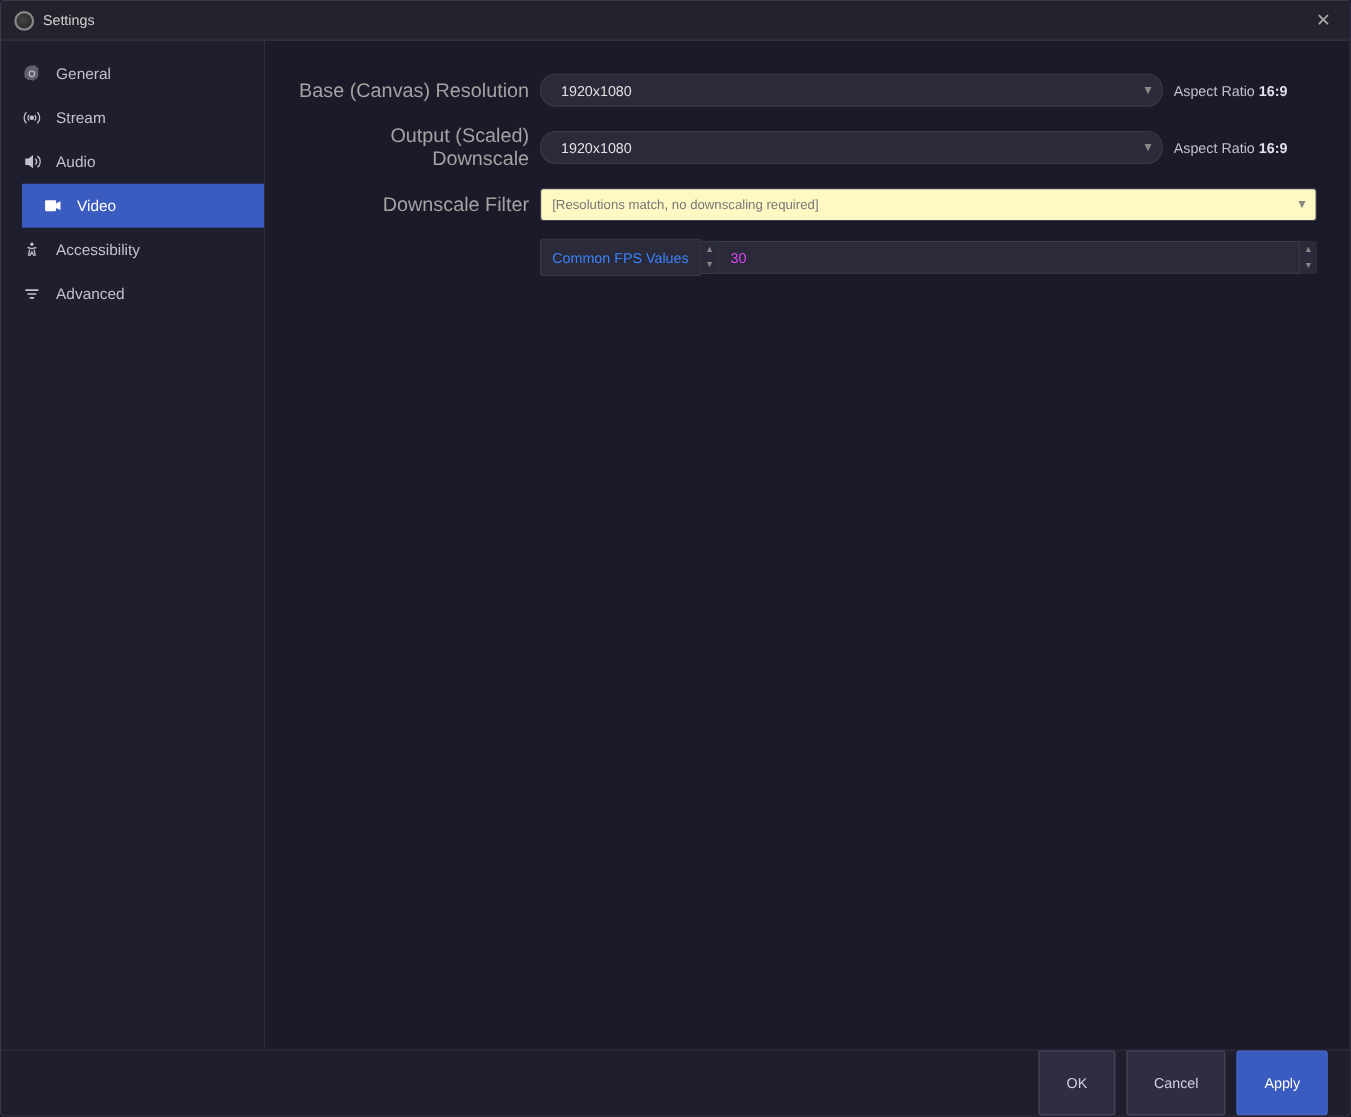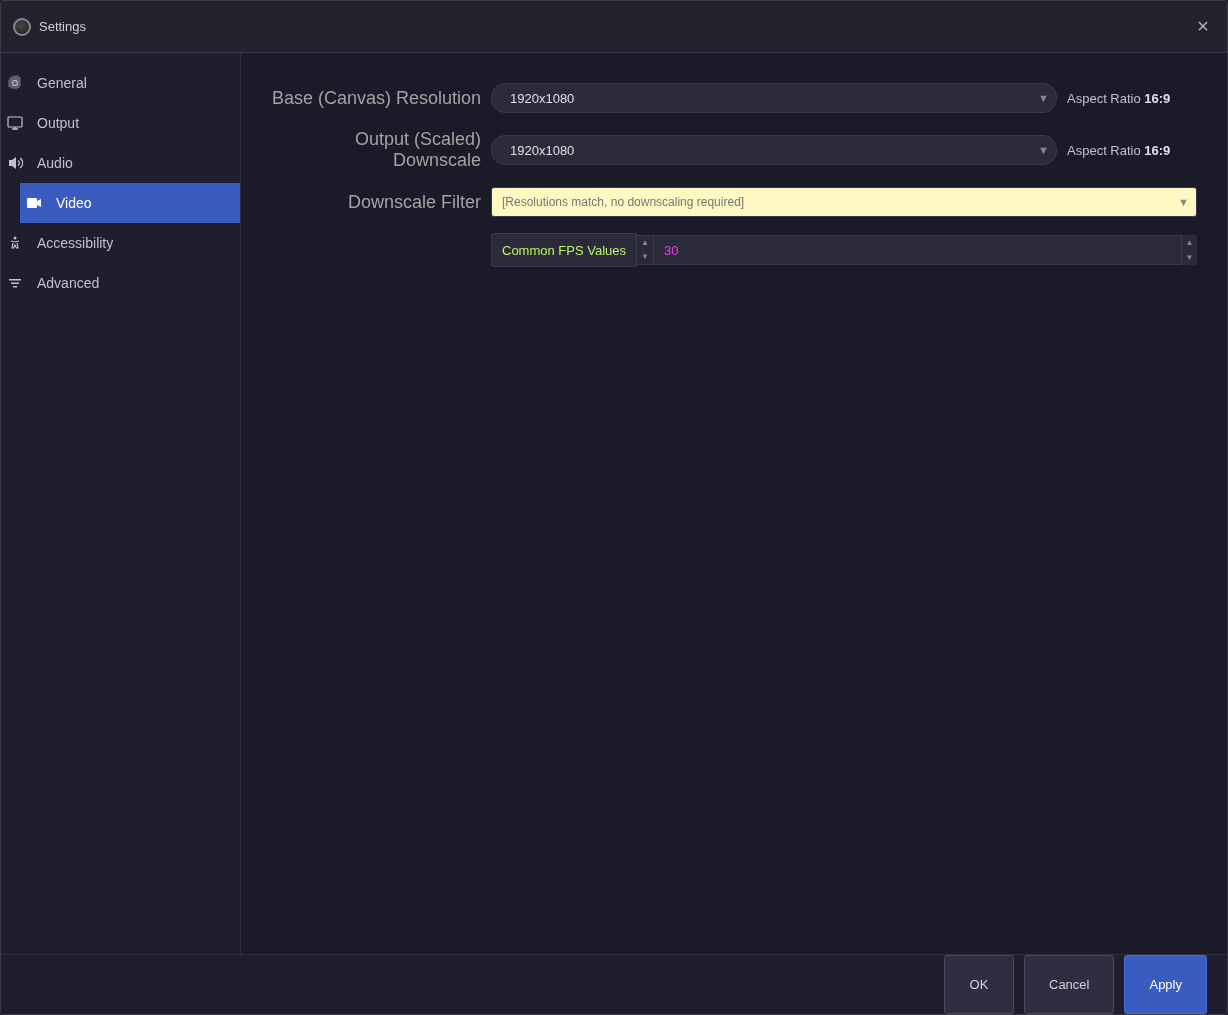--- a/index.html
+++ b/index.html
@@ -19,21 +19,21 @@
       background: #1e1e2e;
       border: 1px solid #3a3a4a;
       border-radius: 4px;
       display: flex;
       flex-direction: column;
       overflow: hidden;
       position: relative;
     }
     .titlebar {
       background: #23232e;
-      height: 52px;
+      height: 36px;
       display: flex;
       align-items: center;
       padding: 0 12px;
       border-bottom: 1px solid #3a3a4a;
       flex-shrink: 0;
     }
     .titlebar-icon {
       width: 18px;
       height: 18px;
       margin-right: 8px;
@@ -67,21 +67,21 @@
       background: #1e1e2e;
       border-right: 1px solid #2e2e3e;
       display: flex;
       flex-direction: column;
       padding: 10px 0;
       flex-shrink: 0;
     }
     .sidebar-item {
       display: flex;
       align-items: center;
-      padding: 10px 4px;
+      padding: 10px 18px;
       cursor: pointer;
       color: #c0c0d0;
       border-radius: 0;
       gap: 12px;
       font-size: 14px;
     }
     .sidebar-item.active {
       background: #3a5bbf;
       color: #fff;
       margin-left: 19px;
@@ -160,21 +160,21 @@
     }
     .fps-wrapper {
       display: flex;
       align-items: center;
       gap: 0;
       flex: 1;
     }
     .fps-type-btn {
       background: #2a2a3a;
       border: 1px solid #3a3a4e;
-      color: #bef264;
+      color: #3b82f6;
       padding: 16px 10px;
       height: 30px;
       display: flex;
       align-items: center;
       cursor: pointer;
       font-size: 13px;
       border-radius: 3px 0 0 3px;
       gap: 4px;
       white-space: nowrap;
     }
@@ -304,31 +304,31 @@
       <div class="sidebar-item">
         <div class="sidebar-icon">
           <svg width="16" height="16" viewBox="0 0 16 16" fill="currentColor">
             <path d="M8 5a3 3 0 100 6A3 3 0 008 5zm0 1a2 2 0 110 4 2 2 0 010-4z"></path>
             <path d="M6.5 0l-.5 1.5L4.5 1l-1 1.5L2 3l.5 1.5L1 5.5l.5 1L1 8l.5 1-.5 1.5L2 12l1.5.5 1 1.5 1.5-.5L8 14l1.5.5 1-1.5L12 13l1-1.5.5-1L14 9l-.5-1.5L14 6l-.5-1 .5-1.5-1-1.5-1.5-.5-1-1.5L9 .5 8 1 6.5 0z" opacity="0.4"></path>
           </svg>
         </div>
         <span>General</span>
       </div>
 
-
       <div class="sidebar-item">
         <div class="sidebar-icon">
           <svg width="16" height="16" viewBox="0 0 16 16" fill="currentColor">
-            <rect x="1" y="2" width="14" height="10" rx="1" stroke="currentColor" stroke-width="1.2" fill="none"></rect>
-            <line x1="5" y1="14" x2="11" y2="14" stroke="currentColor" stroke-width="1.5"></line>
-            <line x1="8" y1="12" x2="8" y2="14" stroke="currentColor" stroke-width="1.5"></line>
-          </svg>
-        </div>
-        <span>Output</span>
-      </div>
+            <circle cx="8" cy="8" r="2"></circle>
+            <path d="M5.5 5.5a3.5 3.5 0 000 5M10.5 5.5a3.5 3.5 0 010 5" stroke="currentColor" stroke-width="1.2" fill="none"></path>
+            <path d="M3 3a7 7 0 000 10M13 3a7 7 0 010 10" stroke="currentColor" stroke-width="1.2" fill="none"></path>
+          </svg>
+        </div>
+        <span>Stream</span>
+      </div>
+
 
       <div class="sidebar-item">
         <div class="sidebar-icon">
           <svg width="16" height="16" viewBox="0 0 16 16" fill="currentColor">
             <polygon points="2,5 2,11 5,11 9,14 9,2 5,5"></polygon>
             <path d="M11 5.5a3 3 0 010 5" stroke="currentColor" stroke-width="1.3" fill="none"></path>
             <path d="M13 3a6 6 0 010 10" stroke="currentColor" stroke-width="1.3" fill="none"></path>
           </svg>
         </div>
         <span>Audio</span>

